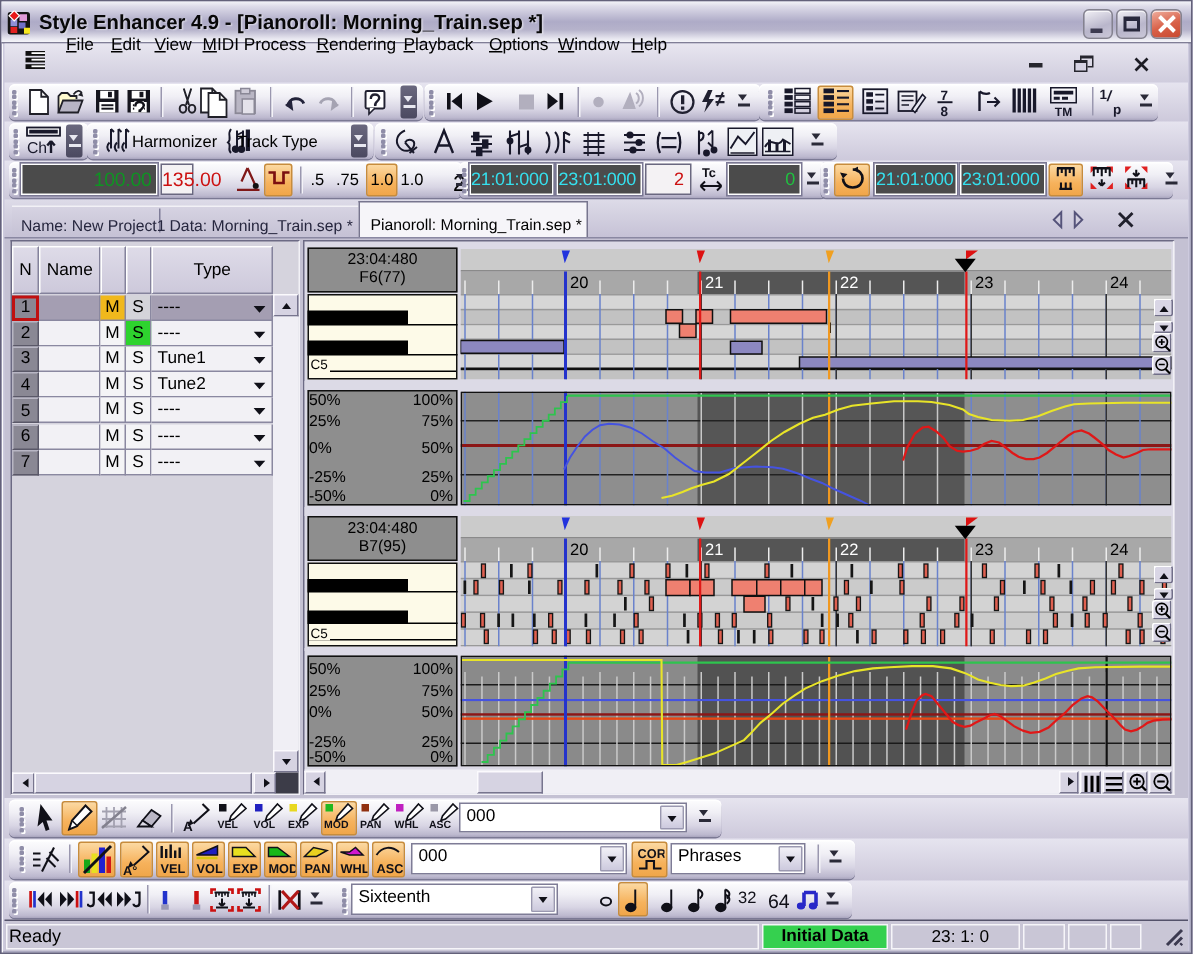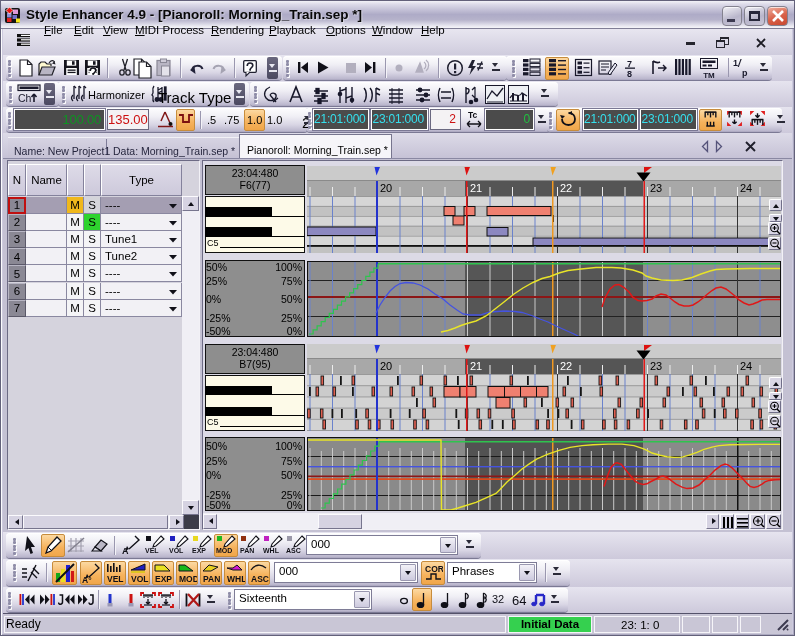--- a/index.html
+++ b/index.html
@@ -303,21 +303,21 @@
 <div class="a" style="left:88px;top:89px;font-size:11px;color:#000">Harmonizer</div>
 <svg class="a" style="left:149px;top:85px" width="18" height="18" viewBox="0 0 18 18">
     <g stroke="#18182a" stroke-width="1.3" fill="none">
       <path d="M5 1 C2 5 6 7 3 10 C6 12 2 14 5 17"></path>
       <path d="M9 2 V14 M13 2 V14 M9 5 L13 3 M9 8 L13 6"></path>
       <circle cx="8" cy="14.5" r="1.8" fill="#18182a"></circle>
       <circle cx="12" cy="14.5" r="1.8" fill="#18182a"></circle>
       <rect x="15.5" y="2" width="1.5" height="13" fill="#18182a"></rect>
     </g>
   </svg>
-<div class="a" style="left:158px;top:89px;font-size:15px;color:#000">Track Type</div>
+<div class="a" style="left:158px;top:89px;font-size:11px;color:#000">Track Type</div>
 <div class="a" style="left:234px;top:83px;width:11px;height:22px;background:linear-gradient(180deg,#6a687e,#4b4960);border-radius:2px"></div>
 <div class="a" style="left:236px;top:90px;width:0;height:0;border-left:3.5px solid transparent;border-right:3.5px solid transparent;border-top:4px solid #e8e8f0"></div>
 <div class="a" style="left:235.5px;top:96px;width:8px;height:1.6px;background:#e8e8f0"></div>
 <div class="grip" style="left:254px;top:85px;height:18px">
     <i></i>
     <i></i>
     <i></i>
     <i></i>
     <i></i>
   </div>
@@ -382,21 +382,21 @@
     </g>
   </svg>
 <div class="grip" style="left:8px;top:111px;height:18px">
     <i></i>
     <i></i>
     <i></i>
     <i></i>
     <i></i>
   </div>
 <div class="lcd" style="left:14px;top:109px;width:91px;height:21px;color:#0e9422;font-size:13px">100.00</div>
-<div class="wbox" style="left:107px;top:109px;width:42px;height:21px;line-height:19px;font-size:13px">135.00</div>
+<div class="wbox" style="left:107px;top:109px;width:22px;height:21px;line-height:19px;font-size:13px">135.00</div>
 <svg class="a" style="left:157px;top:111px" width="18" height="17" viewBox="0 0 18 17">
     <path d="M8 1 L13 12 M8 1 L4 10" stroke="#801818" stroke-width="1.5" fill="none"></path>
     <circle cx="13.5" cy="13" r="2" fill="#101010"></circle>
     <path d="M1 15.5 H16" stroke="#801818" stroke-width="1.5"></path>
   </svg>
 <div class="ob" style="left:176px;top:108.5px;width:19px;height:22px"></div>
 <svg class="a" style="left:178px;top:111px" width="16" height="16" viewBox="0 0 16 16">
     <path d="M1 4 H5 V11 H11 V4 H15" stroke="#7c1010" stroke-width="1.8" fill="none"></path>
   </svg>
 <div class="sep" style="left:200px;top:111px;height:18px"></div>

